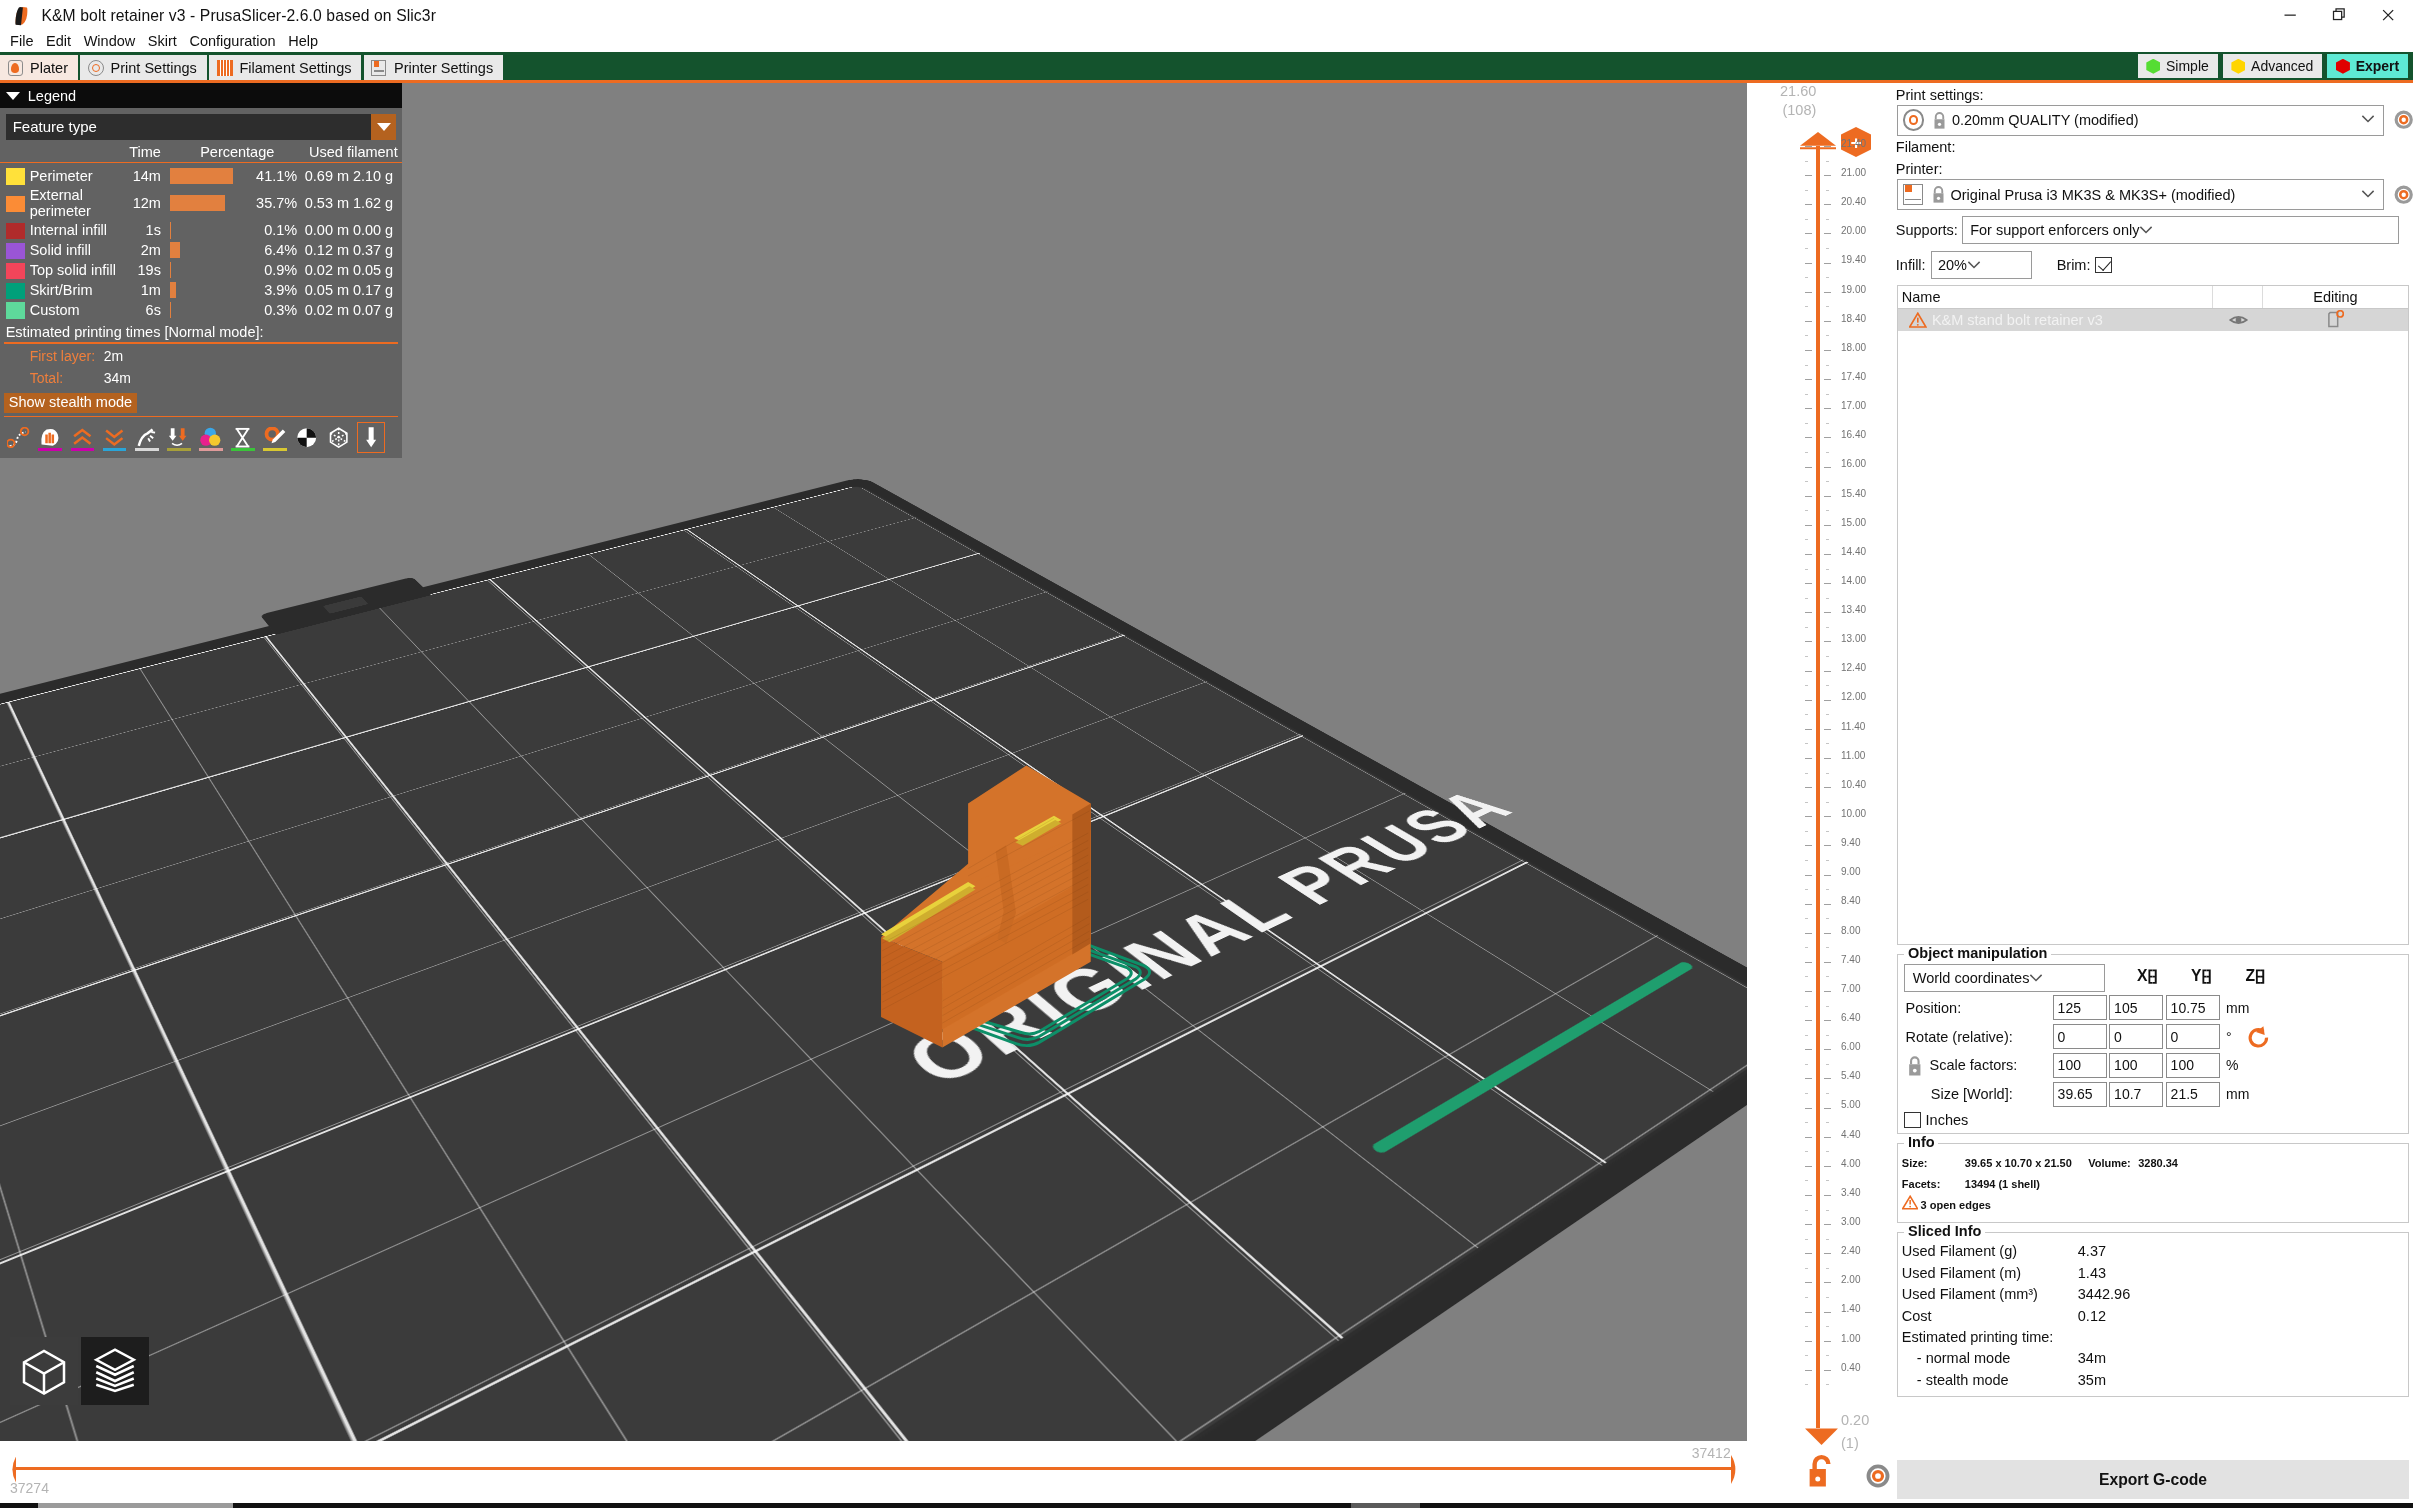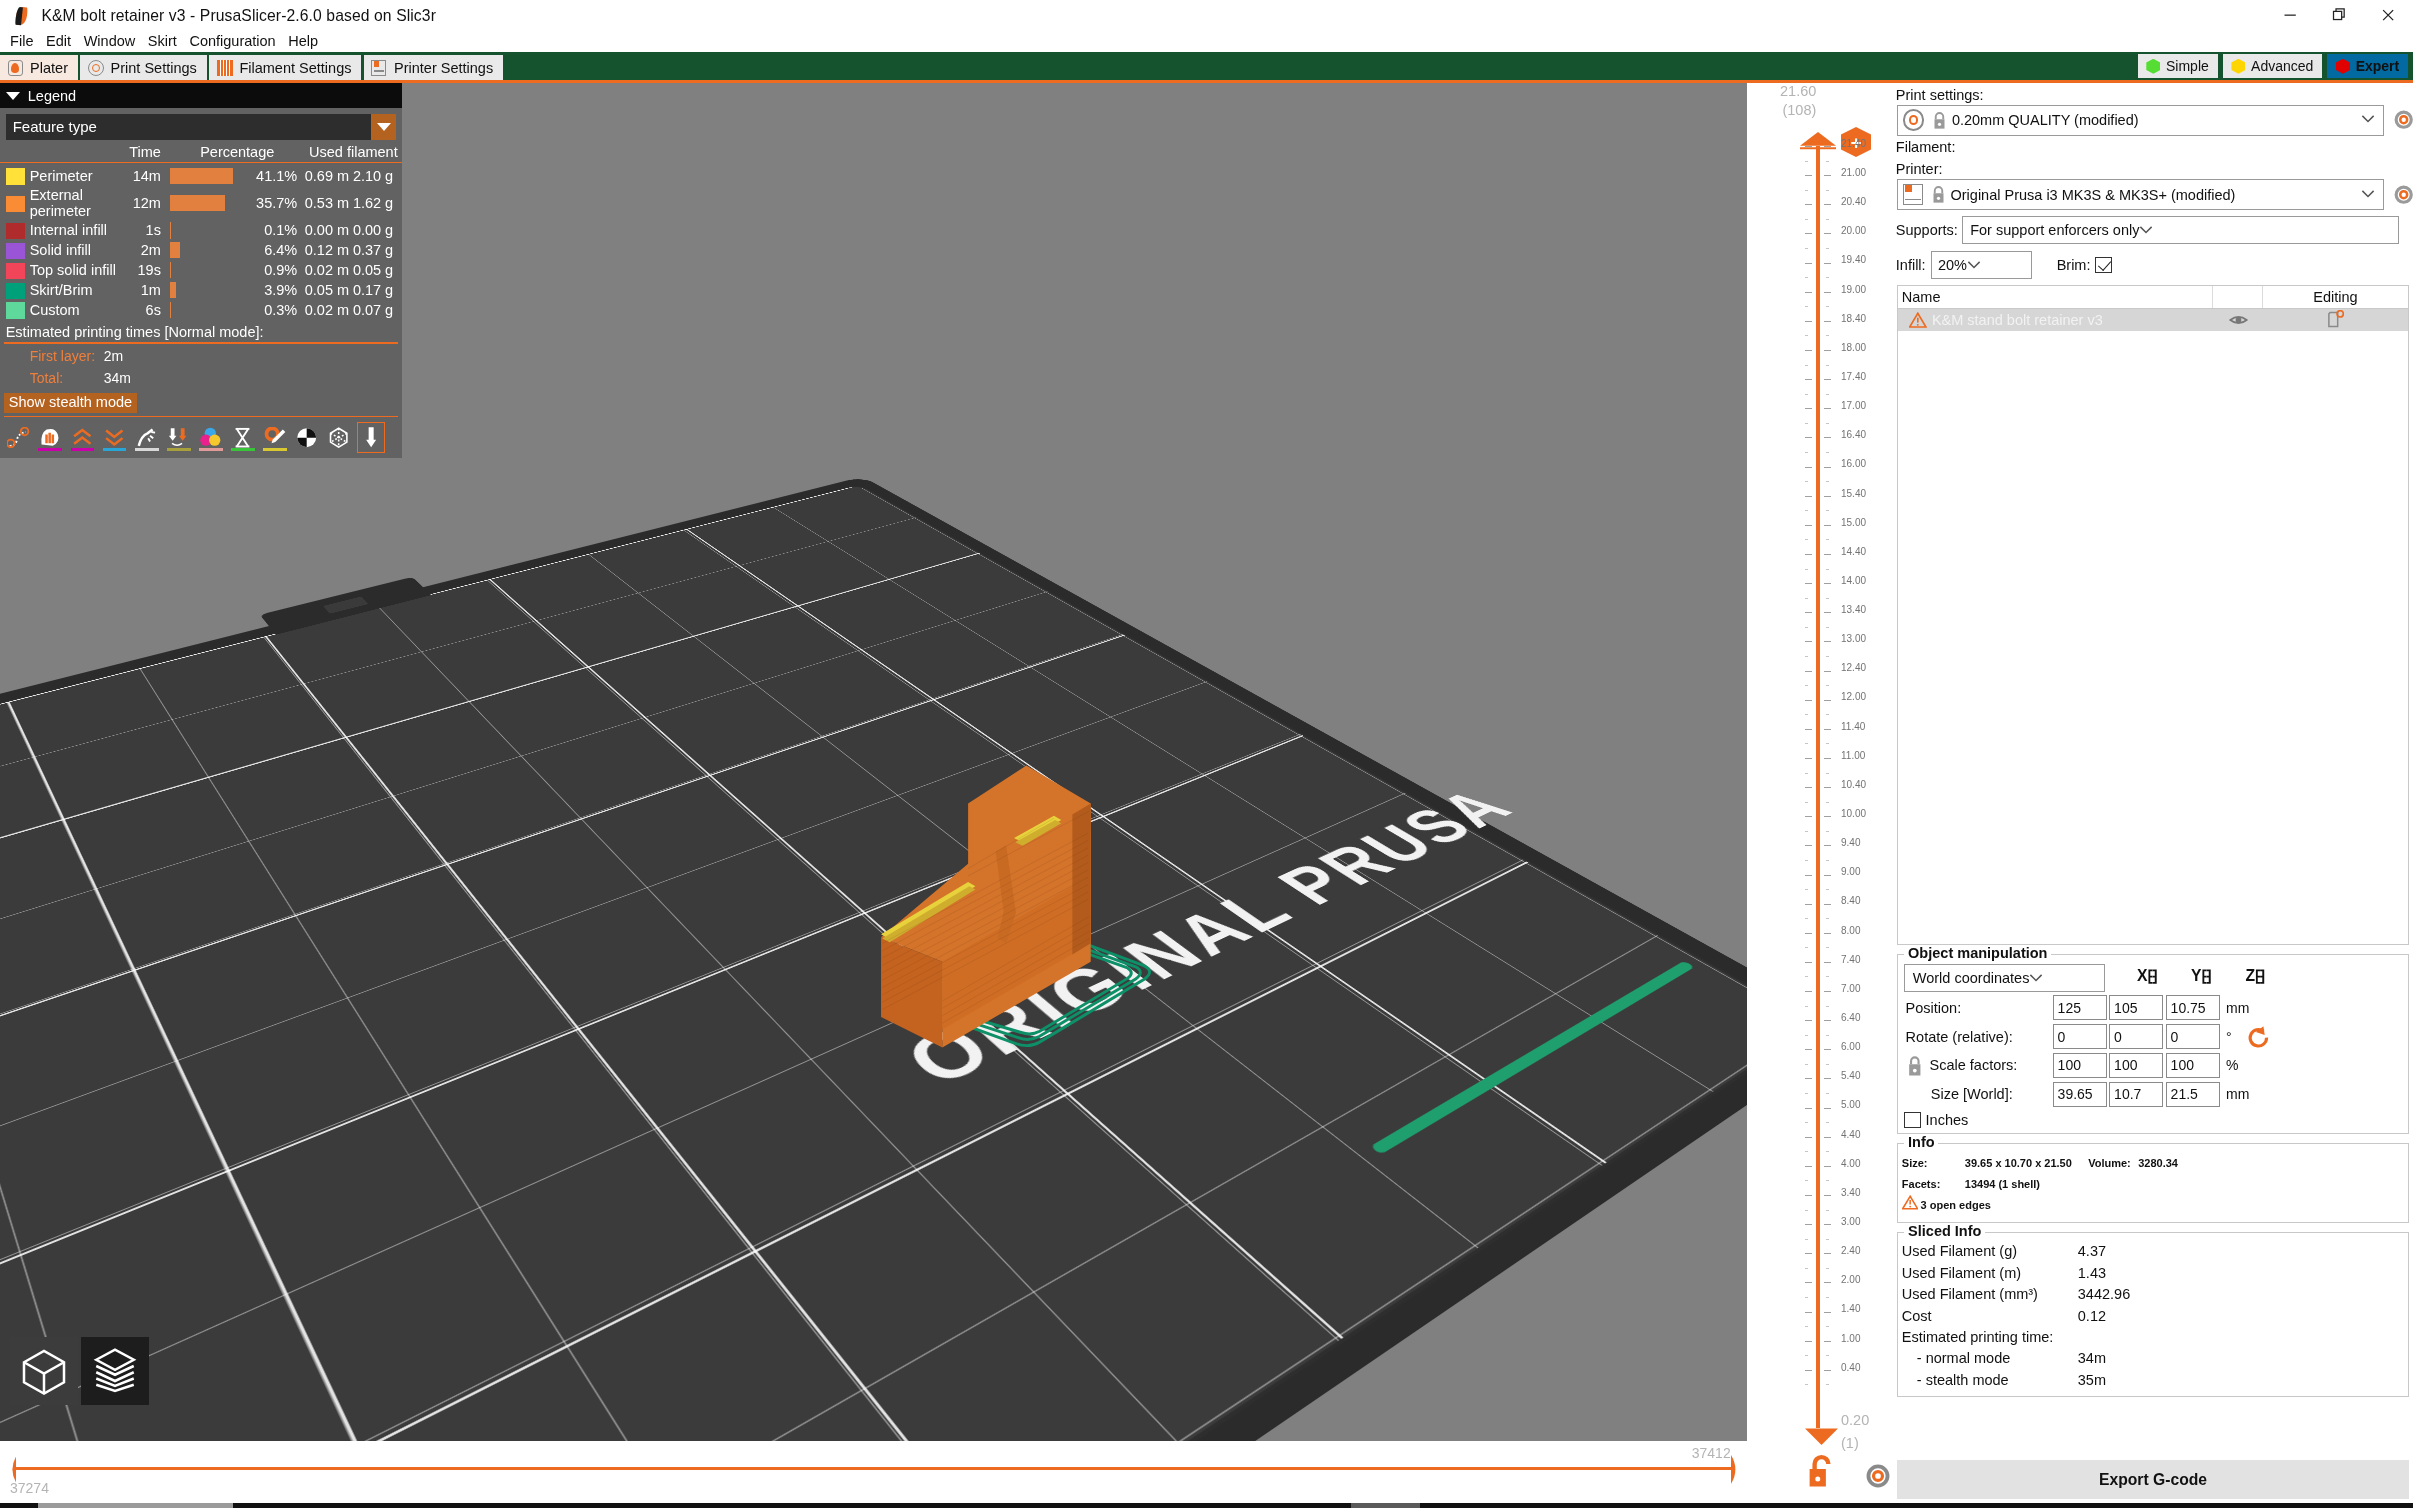--- a/index.html
+++ b/index.html
@@ -46,21 +46,21 @@
      display:flex;align-items:center;justify-content:center;}
   .ico-gear i { width:8.2px;height:8.2px;border:1.9px solid #ed6b21;border-radius:50%;display:block;}
   .ico-spool { width:16.3px;height:16.3px;background:repeating-linear-gradient(90deg,#ed6b21 0 1.9px,#fff 1.9px 3.1px);
      border-left:1.9px solid #ed6b21;border-right:1.9px solid #ed6b21;}
   .ico-printer { width:15px;height:16.3px;border:1.6px solid #8a8a8a; position:relative;}
   .ico-printer i{position:absolute;left:1.3px;top:0.6px;width:5px;height:5.7px;background:#ed6b21;}
   .ico-printer b{position:absolute;left:1.3px;bottom:3.1px;right:1.3px;height:1.6px;background:#8a8a8a;}
 
   .modebar { position:absolute; right:5px; top:53px; display:flex; align-items:center; height:26.4px;}
   .mode { display:flex; align-items:center; background:#e9e9e9; height:24px; padding:0 8.8px; margin-left:5px;}
-  .mode.sel { background:#0369a1; }
+  .mode.sel { background:#5eead4; }
   .mode .hex { width:14px;height:15px; margin-right:5.7px;
      clip-path: polygon(50% 0,100% 25%,100% 75%,50% 100%,0 75%,0 25%); }
   .mode span { font-size:14px; color:#111; }
   .mode.sel span { font-weight:bold; }
   .orangeline { position:absolute; left:0; top:80px; width:2413px; height:2.5px; background:#ed6b21;}
 
   
   #view3d { position:absolute; left:0; top:83px; width:1747px; height:1358px;
      background:#808080; overflow:hidden; }
   .bed-wrap { position:absolute; left:-94px; top:50px; width:1917px; height:1288px;

